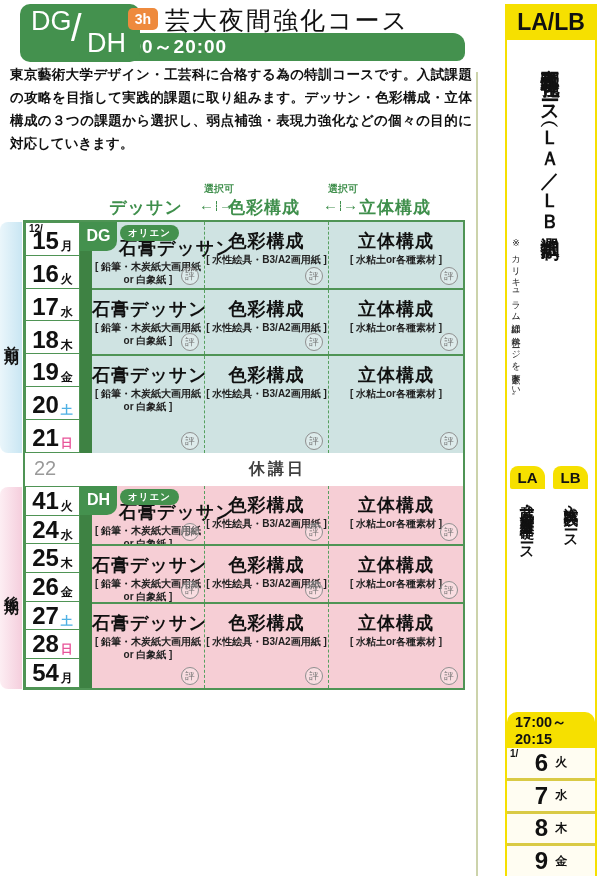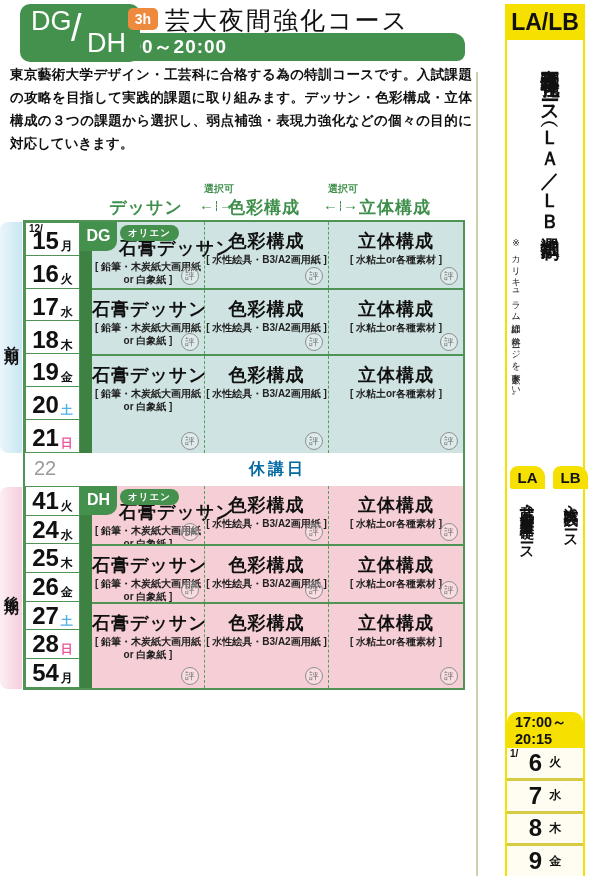--- a/index.html
+++ b/index.html
@@ -70,25 +70,25 @@
   .eval{position:absolute;right:5px;bottom:3px;width:16px;height:16px;border:1px solid #8f8f8f;border-radius:50%;
         color:#6e6e6e;font-size:9.5px;line-height:16px;text-align:center;background:rgba(255,255,255,.3)}
   .code-tab{position:absolute;left:-12px;top:0;width:37px;height:29px;background:#44914e;color:#fff;
             font-size:16px;font-weight:bold;border-radius:0 0 10px 0;line-height:27px;text-align:center;z-index:2}
   .orien{position:absolute;left:28px;top:3px;background:#44914e;color:#fff;font-size:9.5px;font-weight:bold;
          padding:1.5px 8px;border-radius:9px;letter-spacing:1px;white-space:nowrap}
   .badged .btitle{text-align:left;margin:14px 0 0 27px}
   
   .closed{position:absolute;left:0;top:231px;width:100%;height:33px;background:#fff}
   .closed .n22{position:absolute;left:9px;top:4px;font-size:20px;color:#9a9a9a}
-  .closed .lbl{position:absolute;left:67px;right:0;top:6px;text-align:center;font-size:16px;color:#0369a1;
+  .closed .lbl{position:absolute;left:67px;right:0;top:6px;text-align:center;font-size:16px;color:#404040;
                font-weight:bold;letter-spacing:3px}
 
   
-  .sidebar{position:absolute;left:505px;top:4px;width:80px;height:872px}
+  .sidebar{position:absolute;left:505px;top:4px;width:92px;height:872px}
   .sb-head{height:36px;background:#f6e000;font-size:23px;font-weight:bold;text-align:center;line-height:36px}
   .sb-body{position:absolute;top:36px;left:0;right:0;bottom:0;background:#fff;
            border-left:2.5px solid #f6e000;border-right:2.5px solid #f6e000;box-sizing:border-box}
   .sb-title{position:absolute;left:30px;top:14px;height:436px;writing-mode:vertical-rl;text-orientation:upright;
             font-size:19px;font-weight:bold;letter-spacing:2px;white-space:nowrap}
   .sb-note{position:absolute;left:2px;top:198px;height:252px;writing-mode:vertical-rl;text-orientation:upright;
            font-size:9px;letter-spacing:1px;color:#222;white-space:nowrap}
   .sb-tab{position:absolute;top:426px;width:35px;height:23px;background:#f6e000;font-weight:bold;font-size:15px;
           text-align:center;line-height:24px;border-radius:8px 11px 0 2px}
   .tab-la{left:3px}.tab-lb{left:46px}

